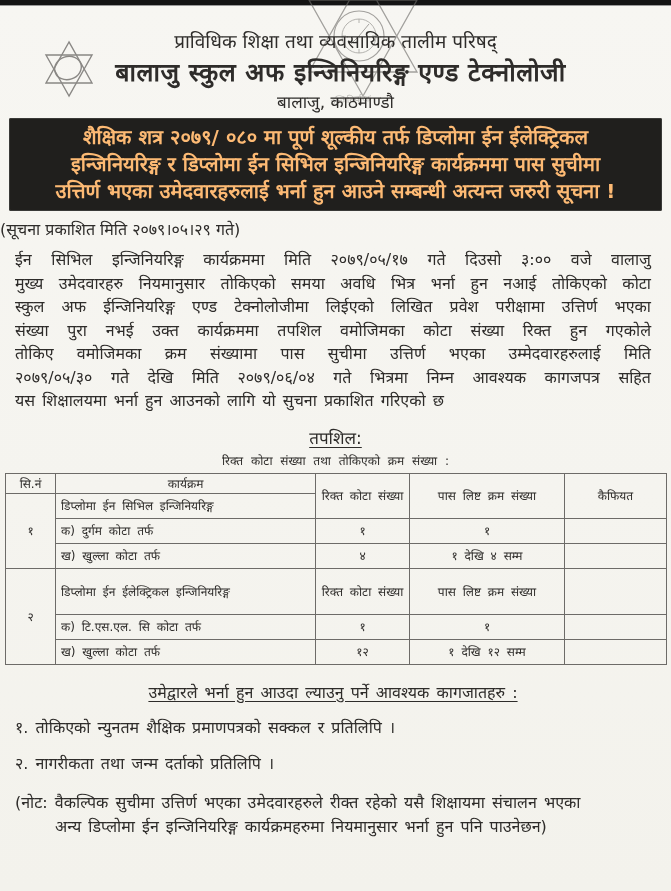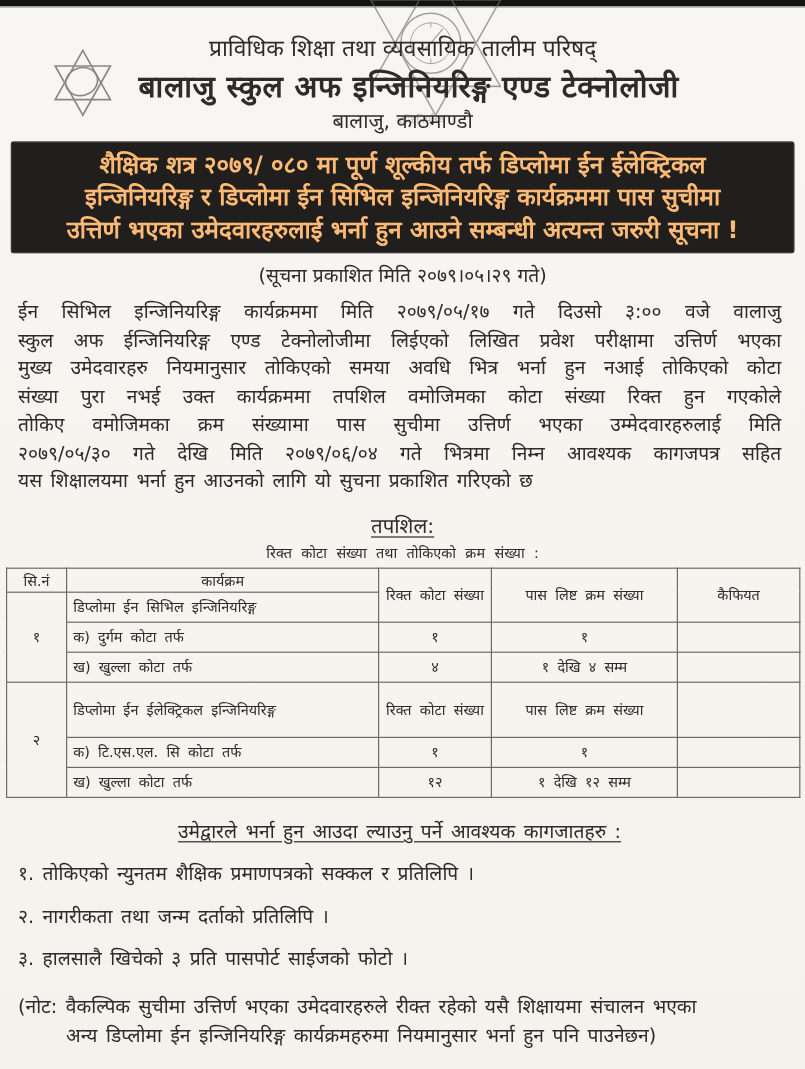--- a/index.html
+++ b/index.html
@@ -30,21 +30,21 @@
     color:#fdba74;
     text-align:center;
     font-weight:700;
     font-size:20px;
     line-height:27px;
     padding:6px 10px;
     border-radius:2px;
     box-shadow:0 0 0 1px #3a3a38 inset;
   }
   
-  .published{margin-top:7px;text-align:center;font-size:16px;}
+  .published{margin-top:7px;text-align:left;font-size:16px;}
   .body-par{margin:8px 20px 0 15px;font-size:16px;line-height:23.5px;word-spacing:2px;}
   .body-line{text-align:justify;text-align-last:justify;}
   .body-line.first{text-indent:42px;}
   .body-line.last{text-align-last:left;}
   
   .details-title{margin-top:13px;text-align:center;font-size:17px;text-decoration:underline;text-underline-offset:3px;}
   .details-subtitle{margin-top:3px;text-align:center;font-size:12px;word-spacing:4px;}
   
   table.quota{
     width:661px;margin:4px 5px 0 5px;
@@ -110,22 +110,22 @@
   <div class="banner">
     <div>शैक्षिक शत्र २०७९/ ०८० मा पूर्ण शूल्कीय तर्फ डिप्लोमा ईन ईलेक्ट्रिकल</div>
     <div>इन्जिनियरिङ्ग र डिप्लोमा ईन सिभिल इन्जिनियरिङ्ग कार्यक्रममा पास सुचीमा</div>
     <div>उत्तिर्ण भएका उमेदवारहरुलाई भर्ना हुन आउने सम्बन्धी अत्यन्त जरुरी सूचना !</div>
   </div>
 
   <div class="published">(सूचना प्रकाशित मिति २०७९।०५।२९ गते)</div>
 
   <div class="body-par">
     <div class="body-line">ईन सिभिल इन्जिनियरिङ्ग कार्यक्रममा मिति २०७९/०५/१७ गते दिउसो ३:०० वजे वालाजु</div>
+    <div class="body-line">मुख्य उमेदवारहरु नियमानुसार तोकिएको समया अवधि भित्र भर्ना हुन नआई तोकिएको कोटा</div>
     <div class="body-line">स्कुल अफ ईन्जिनियरिङ्ग एण्ड टेक्नोलोजीमा लिईएको लिखित प्रवेश परीक्षामा उत्तिर्ण भएका</div>
-    <div class="body-line">मुख्य उमेदवारहरु नियमानुसार तोकिएको समया अवधि भित्र भर्ना हुन नआई तोकिएको कोटा</div>
     <div class="body-line">संख्या पुरा नभई उक्त कार्यक्रममा तपशिल वमोजिमका कोटा संख्या रिक्त हुन गएकोले</div>
     <div class="body-line">तोकिए वमोजिमका क्रम संख्यामा पास सुचीमा उत्तिर्ण भएका उम्मेदवारहरुलाई मिति</div>
     <div class="body-line">२०७९/०५/३० गते देखि मिति २०७९/०६/०४ गते भित्रमा निम्न आवश्यक कागजपत्र सहित</div>
     <div class="body-line last">यस शिक्षालयमा भर्ना हुन आउनको लागि यो सुचना प्रकाशित गरिएको छ</div>
   </div>
 
   <div class="details-title">तपशिल:</div>
   <div class="details-subtitle">रिक्त कोटा संख्या तथा तोकिएको क्रम संख्या :</div>
 
   <table class="quota">
@@ -179,21 +179,20 @@
       <td class="cell-center">१ देखि १२ सम्म</td>
       <td></td>
     </tr>
   </tbody>
     </table>
 
   <div class="docs">
     <div class="docs-heading">उमेद्वारले भर्ना हुन आउदा ल्याउनु पर्ने आवश्यक कागजातहरु :</div>
     <div class="doc-item">१. तोकिएको न्युनतम शैक्षिक प्रमाणपत्रको सक्कल र प्रतिलिपि ।</div>
     <div class="doc-item">२. नागरीकता तथा जन्म दर्ताको प्रतिलिपि ।</div>
-    <div class="doc-item">३. हालसालै खिचेको ३ प्रति पासपोर्ट साईजको फोटो ।</div>
   </div>
 
   <div class="note">
     <div>(नोट: वैकल्पिक सुचीमा उत्तिर्ण भएका उमेदवारहरुले रीक्त रहेको यसै शिक्षायमा संचालन भएका</div>
     <div class="note-l2">अन्य डिप्लोमा ईन इन्जिनियरिङ्ग कार्यक्रमहरुमा नियमानुसार भर्ना हुन पनि पाउनेछन)</div>
   </div>
 
 </div>
 
 </body></html>

